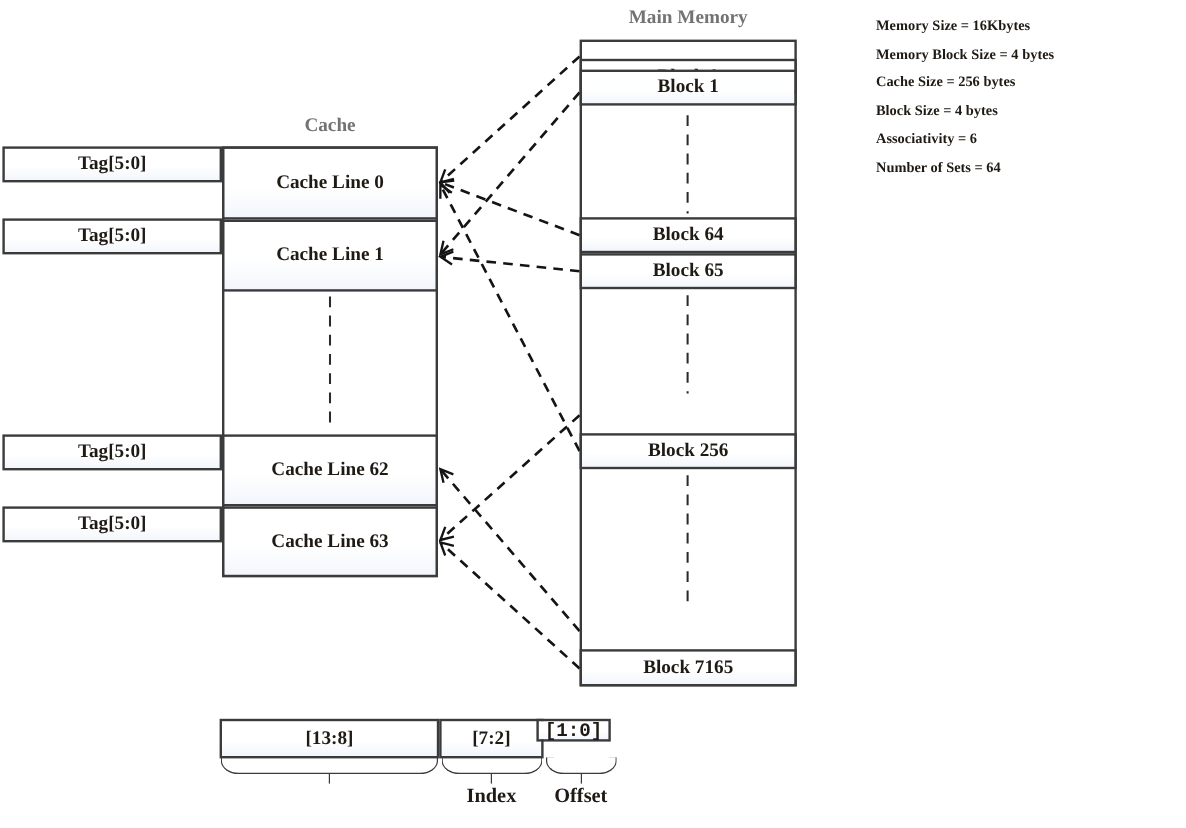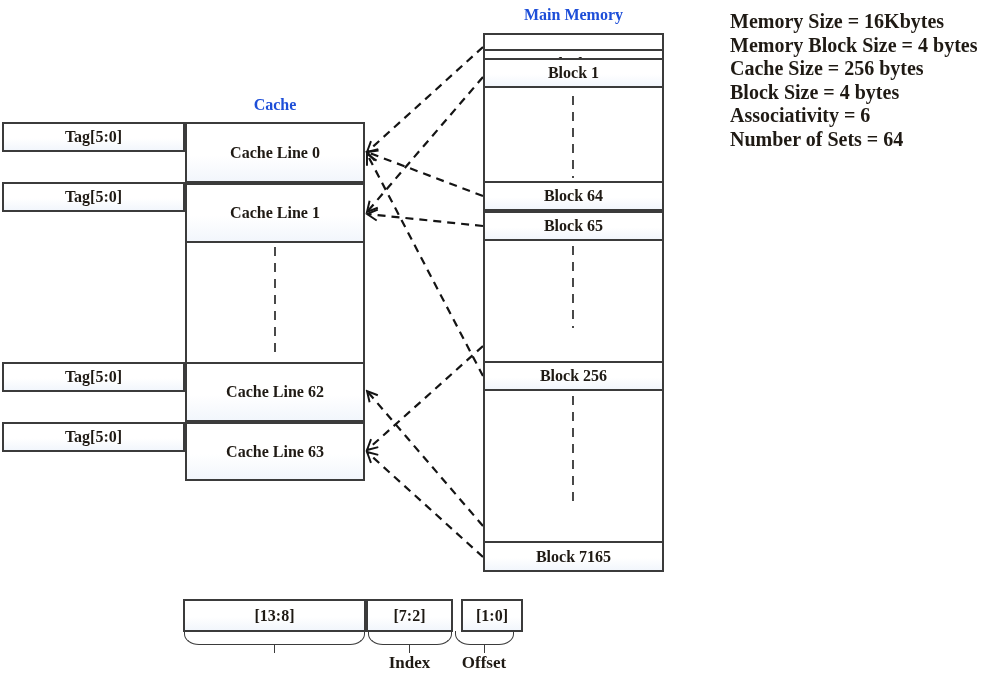--- a/index.html
+++ b/index.html
@@ -11,24 +11,24 @@
   .box{
     position:absolute;box-sizing:border-box;border:2px solid #3b3b3b;
     background:linear-gradient(180deg,#ffffff 0%,#ffffff 55%,#f2f6fc 100%);
     display:flex;align-items:center;justify-content:center;
     font-weight:bold;font-size:16px;line-height:1;
   }
   .outline{
     position:absolute;box-sizing:border-box;border:2px solid #3b3b3b;background:transparent;
   }
   .title{
-    position:absolute;text-align:center;font-weight:bold;font-size:16px;color:#1d4ed8;
+    position:absolute;text-align:center;font-weight:bold;font-size:16px;color:#737373;
   }
   .info-panel{position:absolute;left:730px;top:10px;width:250px;}
-  .info-line{font-weight:bold;font-size:20px;line-height:23.5px;white-space:nowrap;}
+  .info-line{font-weight:bold;font-size:12px;line-height:23.5px;white-space:nowrap;}
   .brace{
     position:absolute;box-sizing:border-box;height:14px;
     border-left:1.7px solid #3b3b3b;border-right:1.7px solid #3b3b3b;border-bottom:1.7px solid #3b3b3b;
     border-bottom-left-radius:15px 11px;border-bottom-right-radius:15px 11px;
     background:transparent;
   }
   .tick{position:absolute;width:0;height:8px;border-left:1.7px solid #3b3b3b;}
   .field-label{position:absolute;text-align:center;font-weight:bold;font-size:17px;}
   svg{position:absolute;left:0;top:0;}
 </style>
@@ -87,21 +87,21 @@
   <div class="outline" style="left:483px;top:33px;width:181px;height:539px;"></div>
   <div class="box" style="left:483px;top:49px;width:181px;height:29px;">Block 0</div>
   <div class="box" style="left:483px;top:58px;width:181px;height:30px;">Block 1</div>
   <div class="box" style="left:483px;top:181px;width:181px;height:30px;">Block 64</div>
   <div class="box" style="left:483px;top:211px;width:181px;height:30px;">Block 65</div>
   <div class="box" style="left:483px;top:361px;width:181px;height:30px;">Block 256</div>
   <div class="box" style="left:483px;top:541px;width:181px;height:31px;">Block 7165</div>
 
   <div class="box" style="left:183px;top:599px;width:183px;height:33px;">[13:8]</div>
   <div class="box" style="left:366px;top:599px;width:87px;height:33px;">[7:2]</div>
-  <div class="box" style="left:461px;top:599px;width:62px;height:33px;">[1:0]</div>
+  <div class="box" style="left:447px;top:599px;width:62px;height:19px;font-family:Liberation Mono, monospace;">[1:0]</div>
 
   <div class="brace" style="left:184px;top:631px;width:181px;"></div>
   <div class="brace" style="left:368px;top:631px;width:84px;"></div>
   <div class="brace" style="left:455px;top:631px;width:59px;"></div>
 
   <div class="tick" style="left:274px;top:645px;"></div>
   <div class="tick" style="left:409px;top:645px;"></div>
   <div class="tick" style="left:484px;top:645px;"></div>
 
   <div class="field-label" style="left:183px;top:688px;width:183px;">Tag</div>

